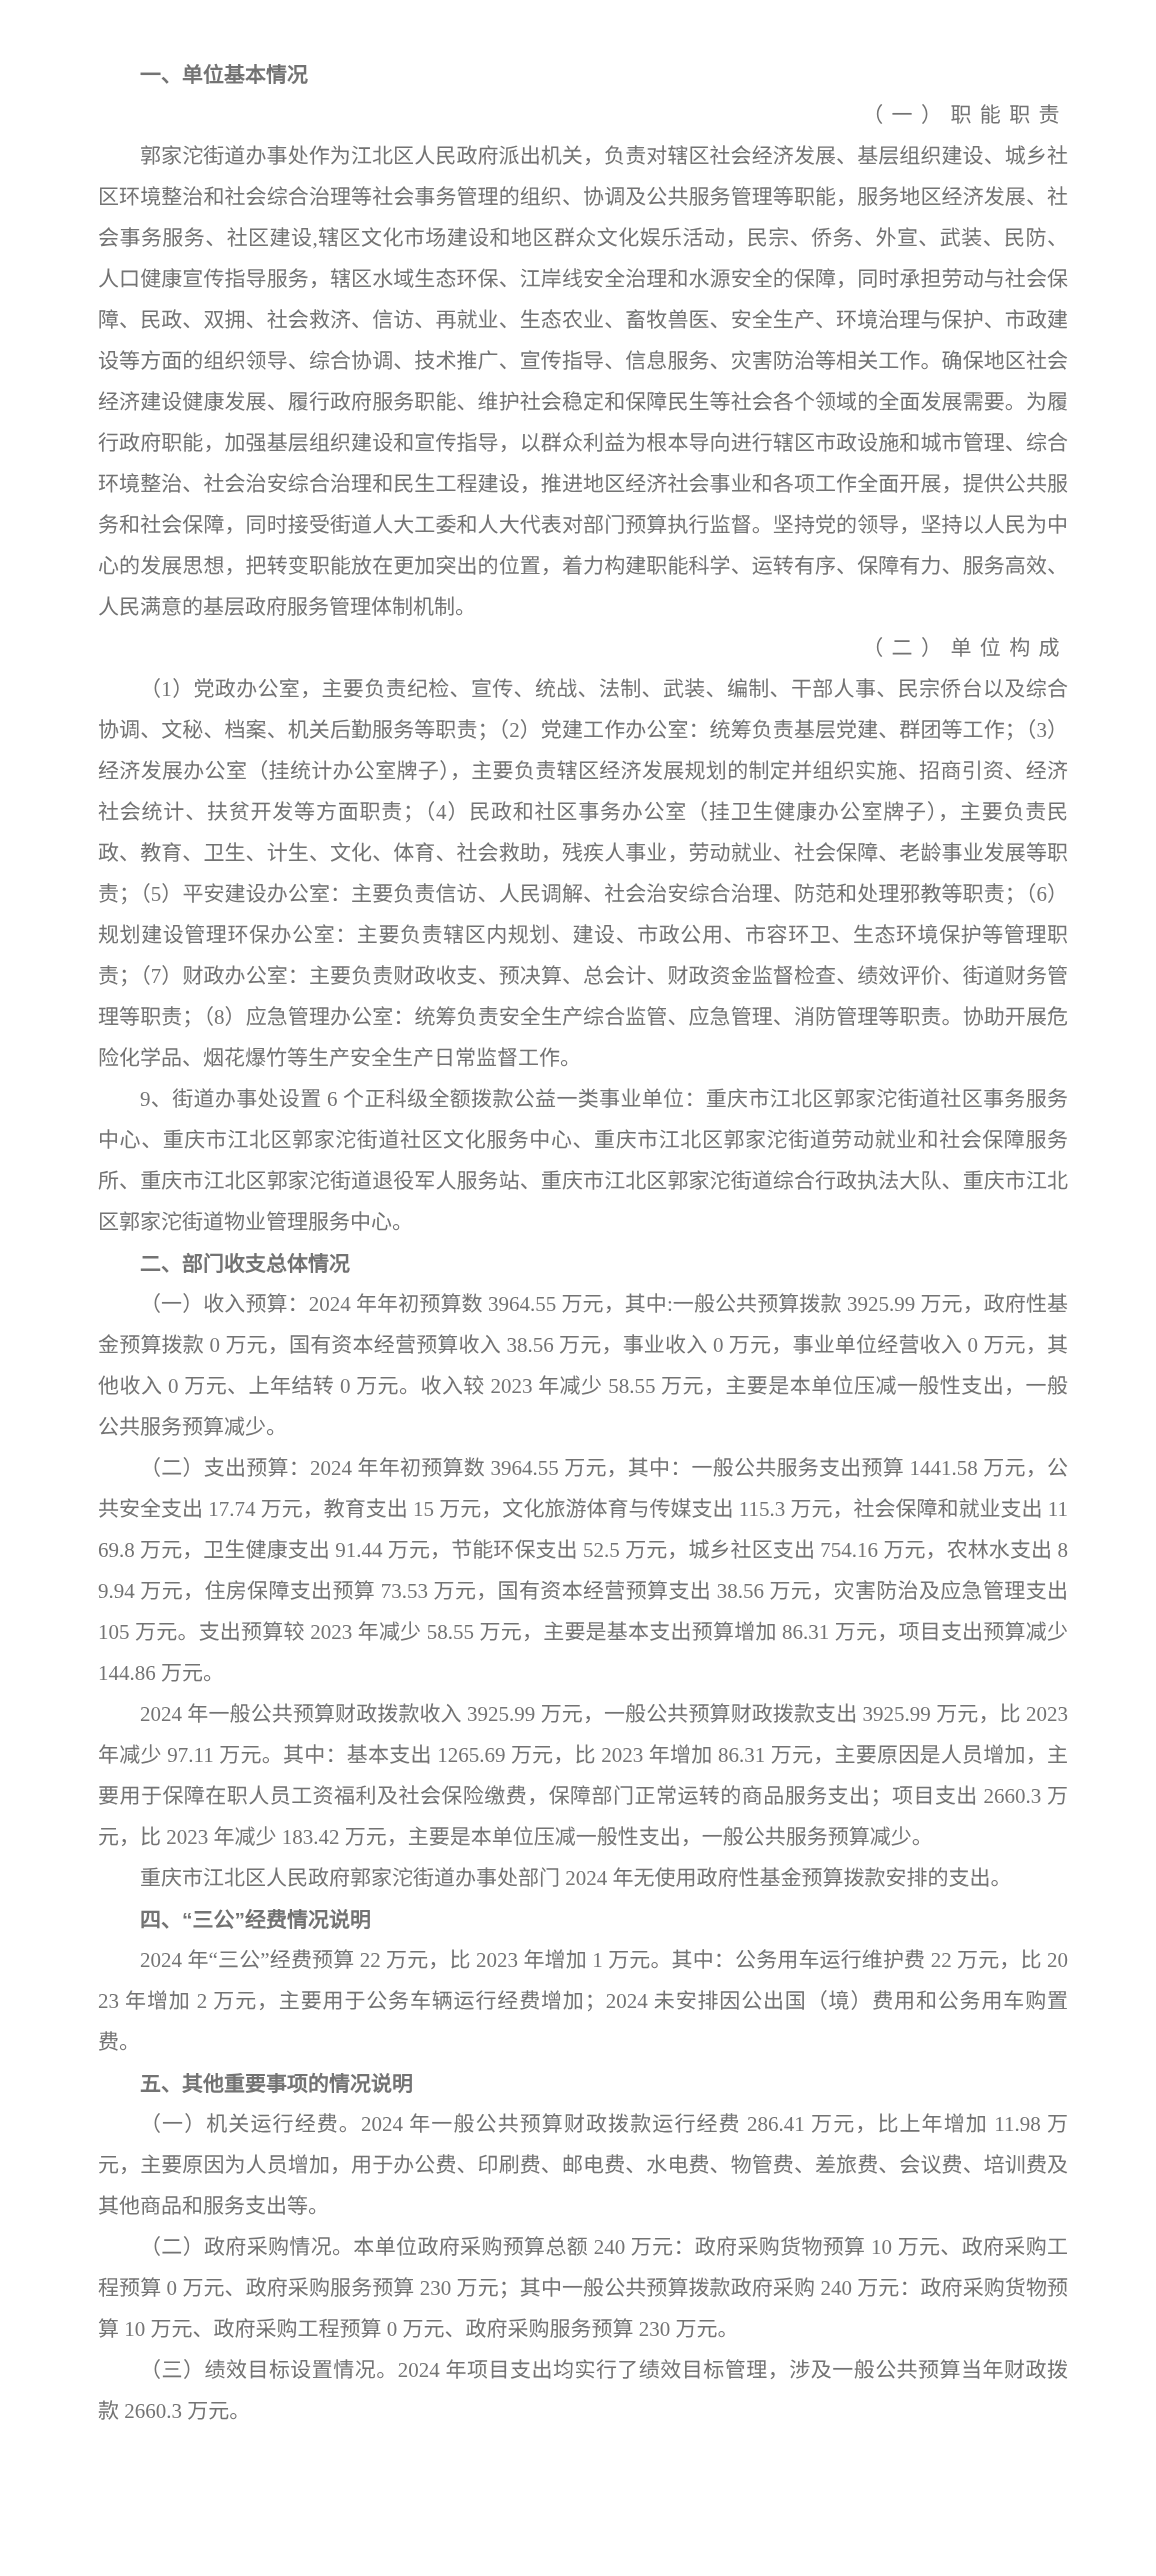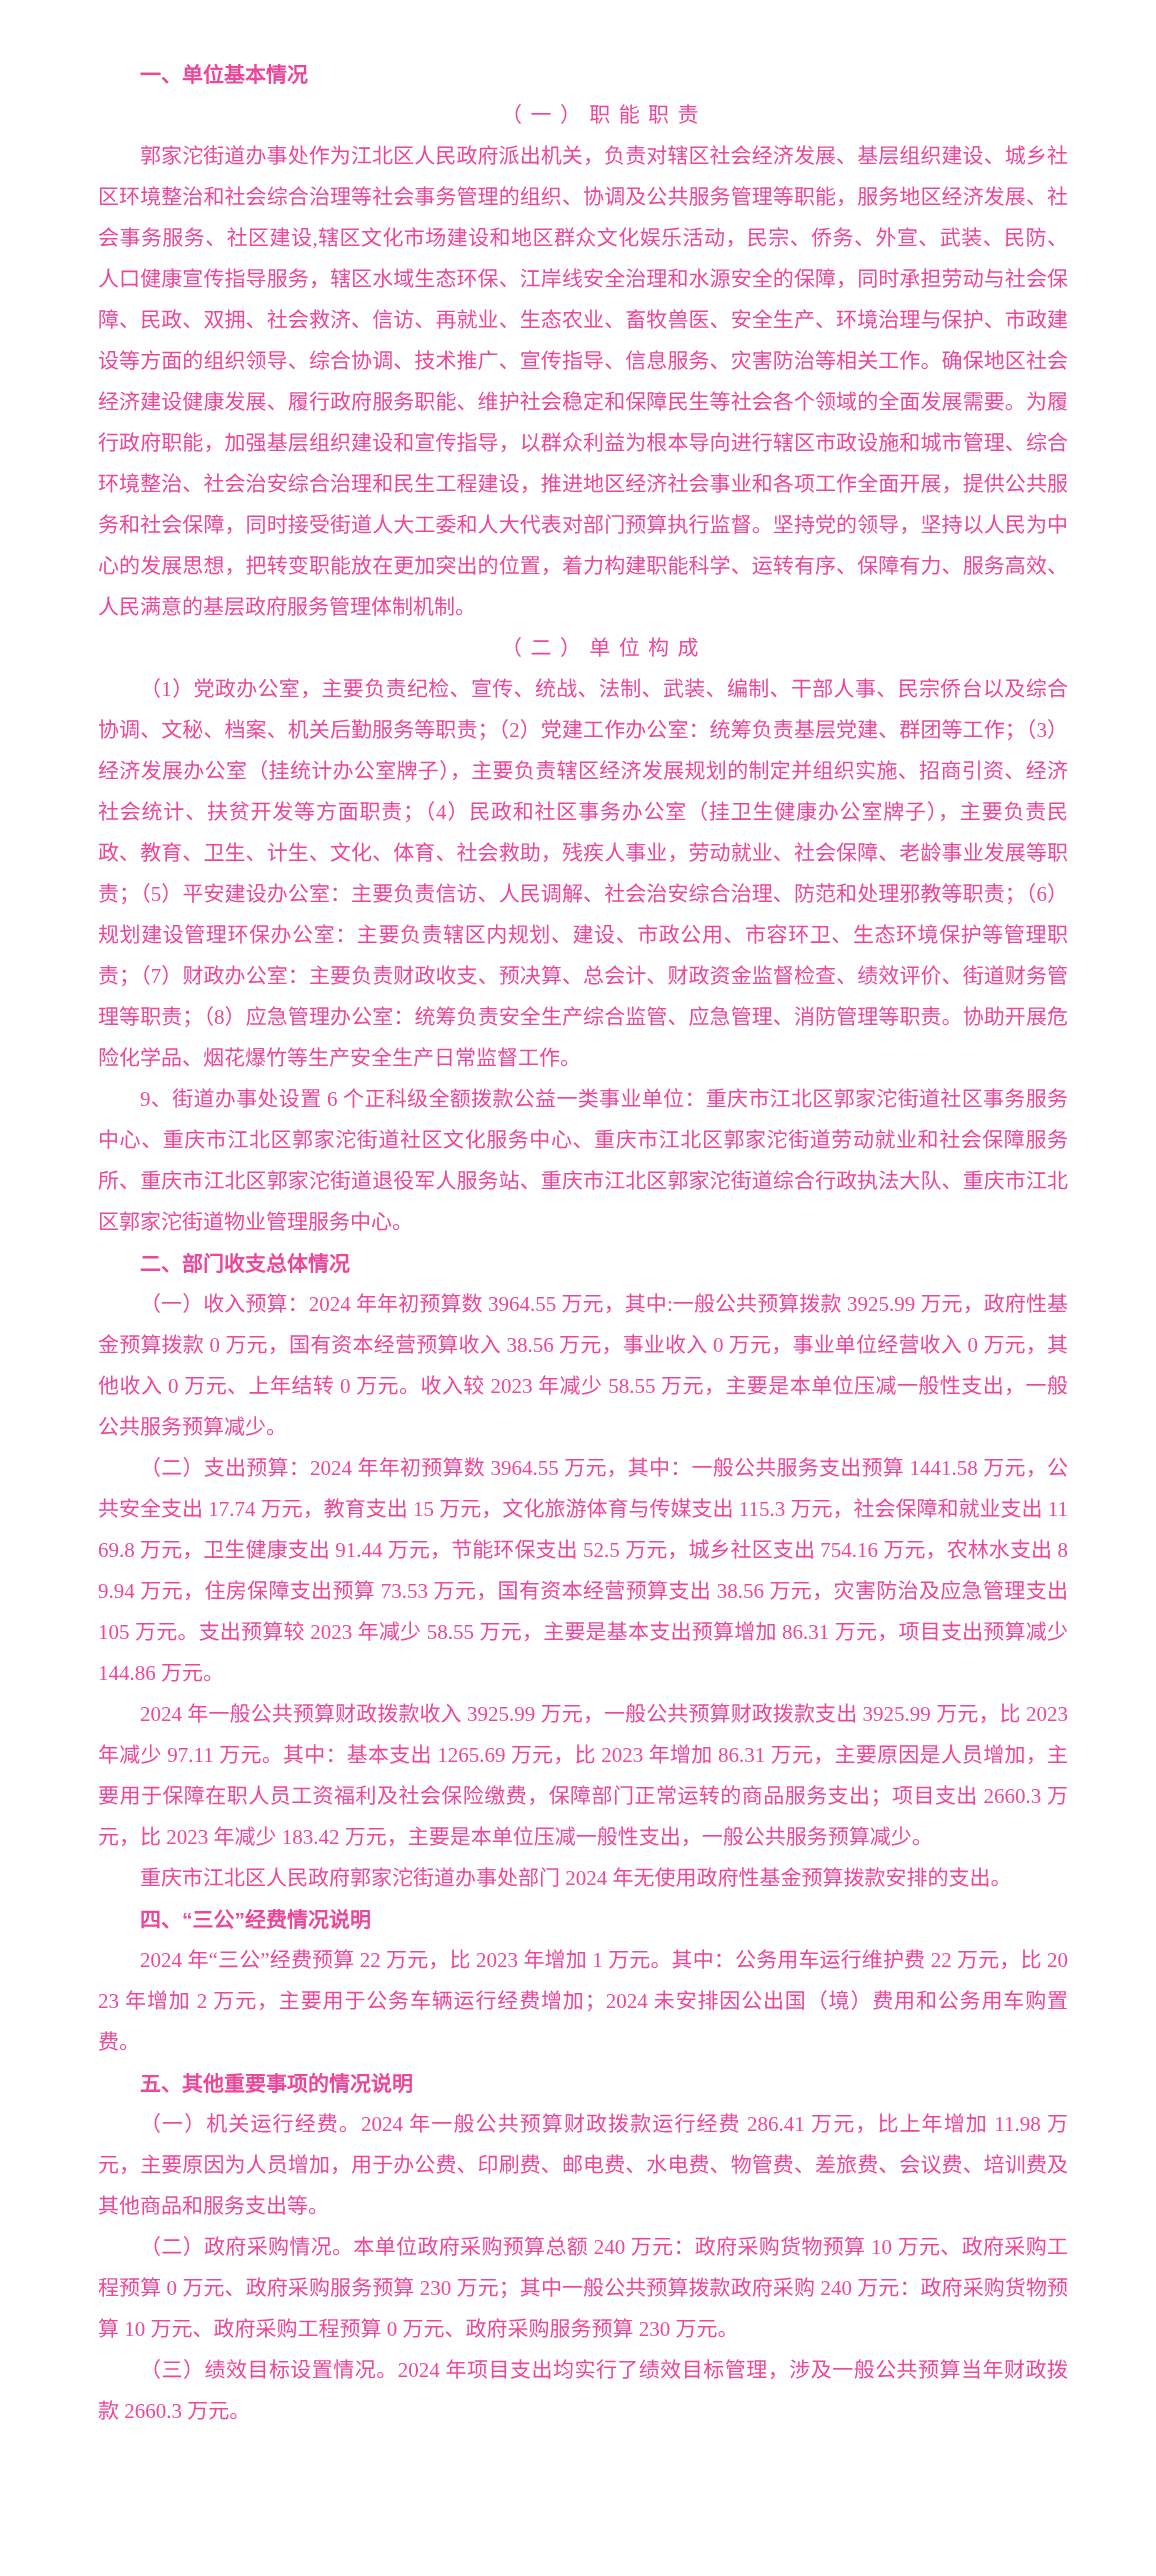--- a/index.html
+++ b/index.html
@@ -15,34 +15,34 @@
     background: #ffffff;
     color: #000000;
     padding: 54px 89px 46px 98px;
     overflow: hidden;
   }
   .blk {
     margin: 0;
     font-family: "Liberation Serif", "DejaVu Serif", serif;
     font-size: 21px;
     line-height: 41px;
-    color: #ec4899;
+    color: #737373;
     text-align: justify;
     text-justify: inter-character;
     text-indent: 2em;
     word-break: break-all;
   }
   .blk.h1 {
     font-family: "Liberation Sans", "DejaVu Sans", sans-serif;
     font-weight: 700;
     text-align: left;
     word-break: keep-all;
   }
   .blk.sub {
-    text-align: center;
+    text-align: right;
     letter-spacing: 0.4em;
     word-break: keep-all;
   }
 </style>
 </head>
 <body>
 
 <div class="page">
   <div id="doc-body">
       <p class="blk h1">一、单位基本情况</p>

